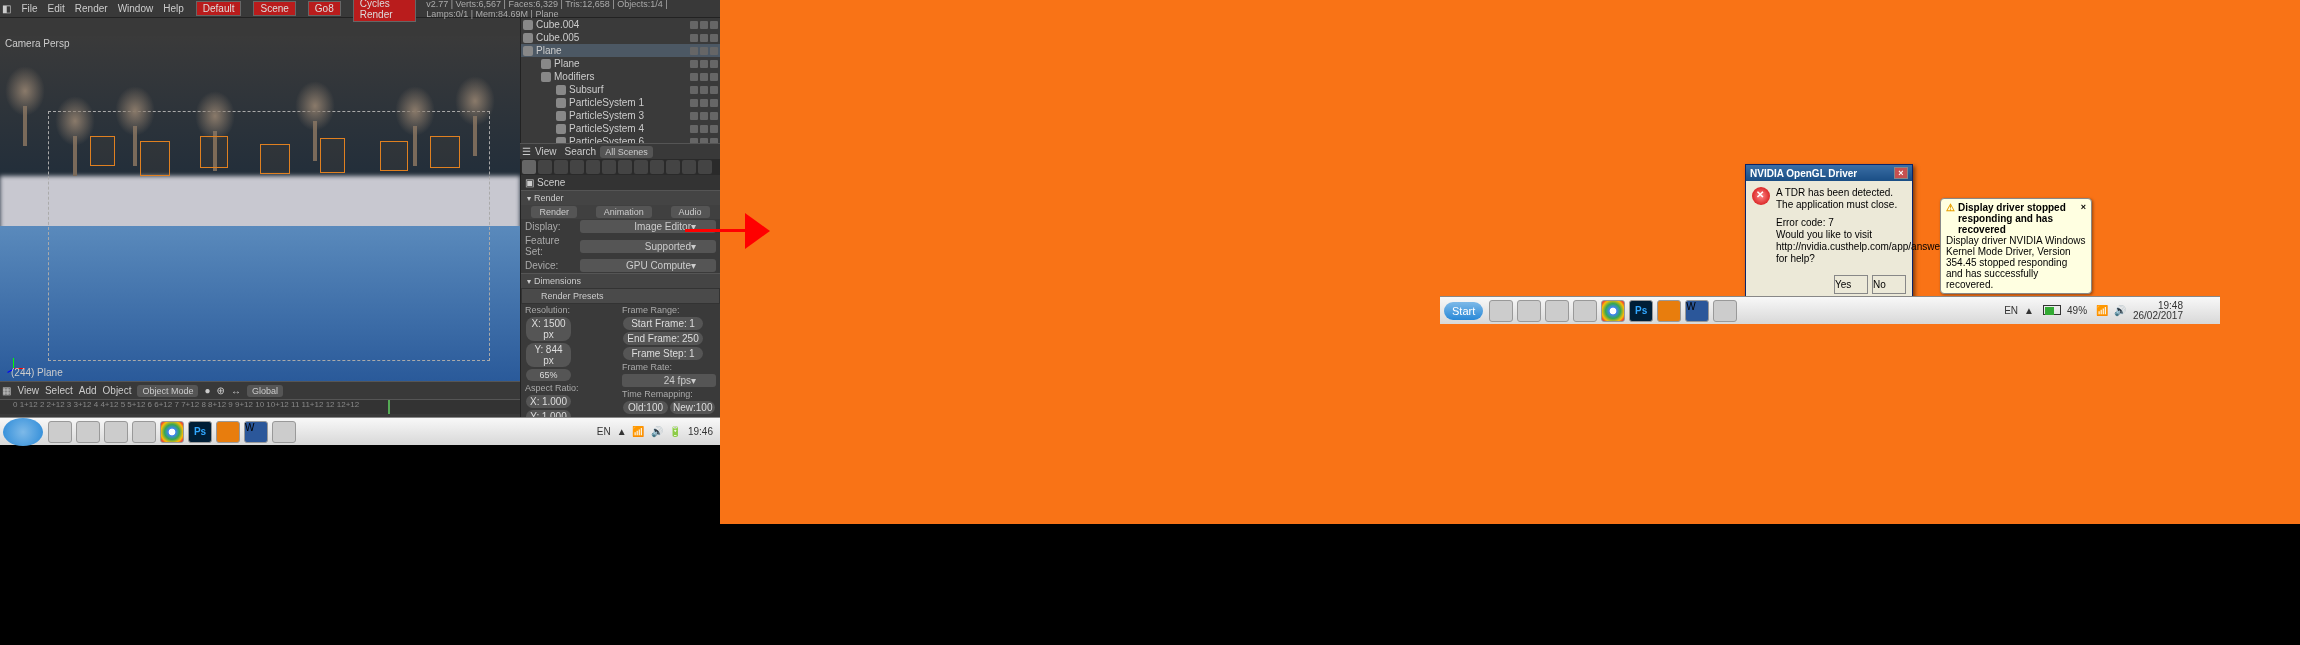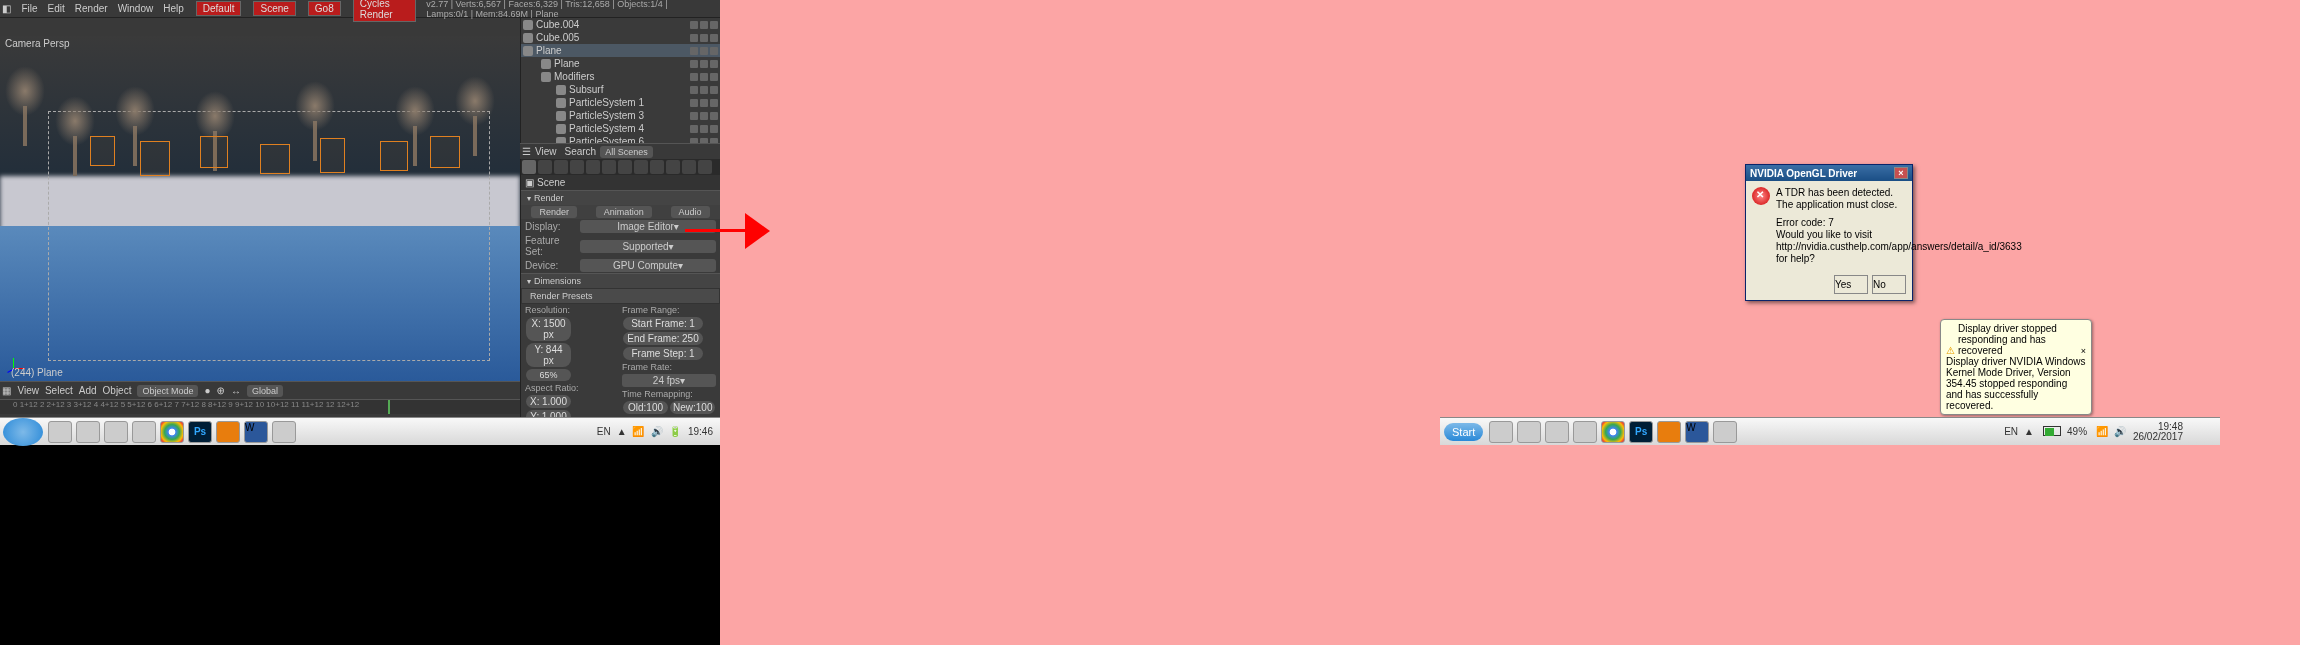--- a/index.html
+++ b/index.html
@@ -1,18 +1,18 @@
 <!DOCTYPE html>
 <html><head>
 <meta charset="utf-8">
 <style>
 *{margin:0;padding:0;box-sizing:border-box;font-family:Tahoma,Arial,sans-serif;font-size:10px;user-select:none}
 body{background:#000;width:2300px;height:645px;position:relative;overflow:hidden}
 .left-screen{position:absolute;left:0;top:0;width:720px;height:445px;background:#393939}
-.right-screen{position:absolute;left:720px;top:0;width:1580px;height:645px;background:#fca5a5}
+.right-screen{position:absolute;left:720px;top:0;width:1580px;height:524px;background:#f97316}
 
 
 .arrow{position:absolute;left:685px;top:205px;z-index:100}
 .arrow-line{width:70px;height:3px;background:#f00;position:absolute;top:24px}
 .arrow-head{position:absolute;left:60px;top:8px;border-left:25px solid #f00;border-top:18px solid transparent;border-bottom:18px solid transparent}
 
 
 .top-menu{height:18px;background:#393939;border-bottom:1px solid #222;display:flex;align-items:center;padding-left:2px;color:#ccc}
 .top-menu span{margin-right:10px;cursor:pointer}
 .info-bar{position:absolute;left:170px;top:8px;color:#aaa;font-size:9px}
@@ -63,26 +63,26 @@
 .properties{position:absolute;left:520px;top:159px;width:200px;height:276px;background:#3a3a3a;border-left:1px solid #222;color:#ccc;overflow:hidden}
 .prop-tabs{height:16px;display:flex;background:#2a2a2a}
 .prop-tab{width:14px;height:14px;background:#444;margin:1px;border-radius:2px}
 .prop-tab.active{background:#666}
 .prop-breadcrumb{padding:2px 4px;font-size:9px;background:#333;display:flex;align-items:center}
 .prop-section{border-top:1px solid #555}
 .prop-section-header{background:#444;padding:2px 6px;font-size:9px;display:flex;align-items:center}
 .prop-section-header::before{content:"▾ ";margin-right:3px;font-size:8px}
 .prop-row{display:flex;padding:1px 4px;align-items:center;font-size:9px}
 .prop-label{width:55px;color:#aaa}
-.prop-field{flex:1;background:#555;padding:1px 20px;border-radius:3px;display:flex;justify-content:center}
+.prop-field{flex:1;background:#555;padding:1px 20px;border-radius:3px;display:flex;justify-content:flex-end}
 .num-field{background:#555;color:#ddd;width:45px;padding:1px 3px;border-radius:8px;text-align:center;font-size:9px;margin:0 1px}
 .subsec{font-size:9px;color:#aaa;padding:1px 4px}
 .render-tabs{display:flex;justify-content:space-around;background:#404040;padding:1px}
 .render-tab{padding:1px 8px;background:#555;border-radius:3px;font-size:9px}
-.presets{background:#4a4a4a;padding:2px 8px;font-size:9px;border:1px solid #333}
+.presets{background:#4a4a4a;padding:2px 19px;font-size:9px;border:1px solid #333}
 
 
 .taskbar-left{position:absolute;left:0;bottom:0;width:720px;height:28px;background:linear-gradient(#f8f8f8,#d8d8d8);border-top:1px solid #888;display:flex;align-items:center}
 .start-btn{width:40px;height:28px;background:radial-gradient(circle,#7db9e8,#2989d8);border-radius:50%;margin:0 3px}
 .task-icon{width:24px;height:22px;margin:16px 2px;background:#ccc;border:1px solid #999;border-radius:3px}
 .task-icon.chrome{background:radial-gradient(circle at 50% 50%,#fff 20%,#4285f4 25%,#34a853 50%,#fbbc05 75%,#ea4335 90%)}
 .task-icon.ps{background:#001e36;color:#31a8ff;text-align:center;line-height:20px;font-weight:bold}
 .task-icon.blender{background:#e87d0d}
 .task-icon.word{background:#2b579a}
 .sys-tray-left{margin-left:auto;display:flex;align-items:center;padding-right:4px;color:#333;font-size:9px}
@@ -104,21 +104,21 @@
 .taskbar-right{position:absolute;left:720px;bottom:200px;width:780px;height:28px;background:linear-gradient(#f8f8f8,#d8d8d8);border-top:1px solid #888;display:flex;align-items:center}
 .start-btn2{padding:3px 8px;background:linear-gradient(#7db9e8,#2989d8);border-radius:12px;color:#fff;font-size:11px;margin:0 4px}
 .sys-tray-right{position:absolute;left:1260px;bottom:200px;width:210px;height:28px;background:linear-gradient(#f8f8f8,#d8d8d8);border-top:1px solid #888;display:flex;align-items:center;font-size:9px;color:#333;justify-content:flex-end;padding-right:4px}
 .sys-tray-right span{margin:0 3px}
 .battery{display:inline-flex;align-items:flex-start}
 .battery-icon{width:18px;height:10px;border:1px solid #333;margin-right:2px;position:relative}
 .battery-fill{width:9px;height:8px;background:#3a3;margin:1px}
 
 
 .balloon{position:absolute;left:1220px;bottom:230px;width:152px;background:#ffffe1;border:1px solid #888;padding:3px 5px;font-size:8px;color:#000;border-radius:4px;box-shadow:1px 1px 3px rgba(0,0,0,0.4)}
-.balloon-title{font-weight:normal;display:flex;align-items:flex-end}
+.balloon-title{font-weight:bold;display:flex;align-items:flex-start}
 .balloon-title::before{content:"⚠";margin-right:3px;color:#e8a000}
 .balloon-close{float:right;font-size:9px}
 
 </style>
 </head>
 <body>
 
 <div class="left-screen">
 
   <div class="top-menu">

